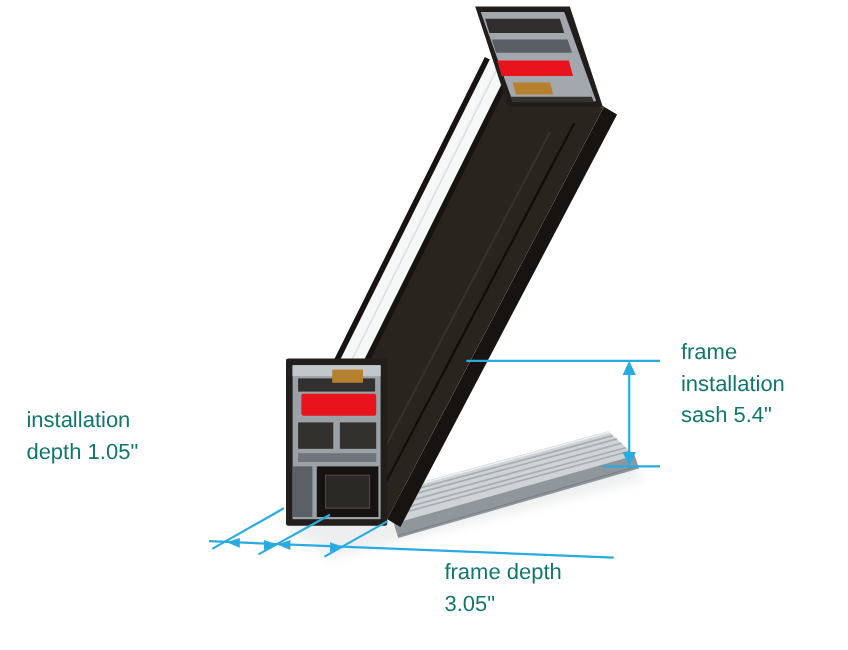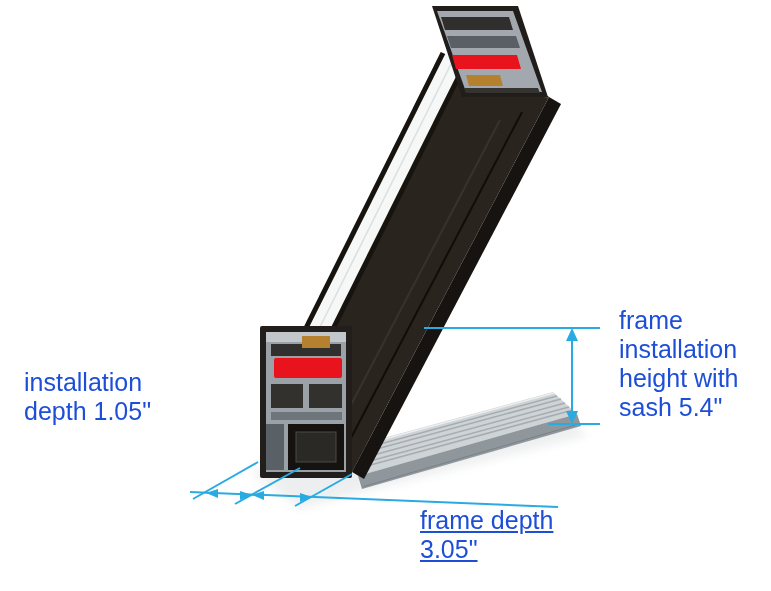--- a/index.html
+++ b/index.html
@@ -2,27 +2,27 @@
 <html><head>
 <meta charset="utf-8">
 <style>
   html,body{margin:0;padding:0;background:#ffffff;}
   .stage{
     position:relative;width:771px;height:591px;background:#ffffff;overflow:hidden;
     font-family:"Liberation Sans",sans-serif;
   }
   .stage svg{position:absolute;left:0;top:0;}
   .label{
-    position:absolute;color:#1d4ed8;font-size:25px;line-height:29px;
+    position:absolute;color:#0f766e;font-size:20px;line-height:29px;
     white-space:nowrap;
   }
   .label div{min-height:29px;}
   #lbl-threshold{left:24px;top:368px;}
   #lbl-frame-height{left:619px;top:306px;}
-  #lbl-frame-depth{left:420px;top:506px;text-decoration:underline;}
+  #lbl-frame-depth{left:404px;top:506px;}
 </style>
 </head>
 <body>
 
 <div class="stage">
 
   <svg width="771" height="591" viewBox="0 0 771 591">
     <defs>
       <filter id="soft" x="-20%" y="-20%" width="140%" height="140%">
         <feGaussianBlur stdDeviation="5"></feGaussianBlur>
@@ -104,21 +104,20 @@
   </svg>
 
   <div class="label" id="lbl-threshold">
     <div>installation</div>
     <div>depth 1.05"</div>
   </div>
 
   <div class="label" id="lbl-frame-height">
     <div>frame</div>
     <div>installation</div>
-    <div>height with</div>
     <div>sash 5.4"</div>
   </div>
 
   <div class="label" id="lbl-frame-depth">
     <div>frame depth</div>
     <div>3.05"</div>
   </div>
 
 </div>
 

